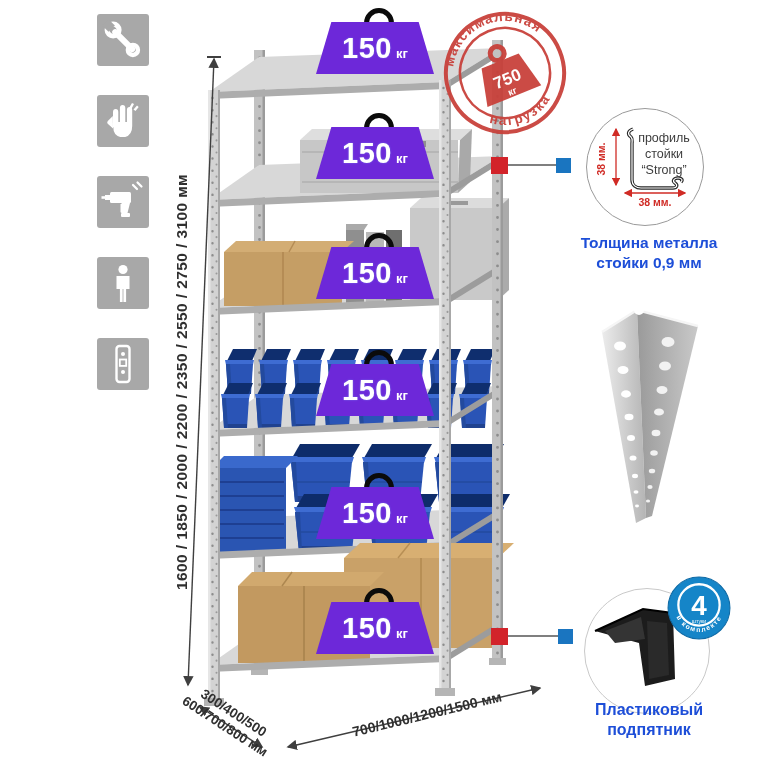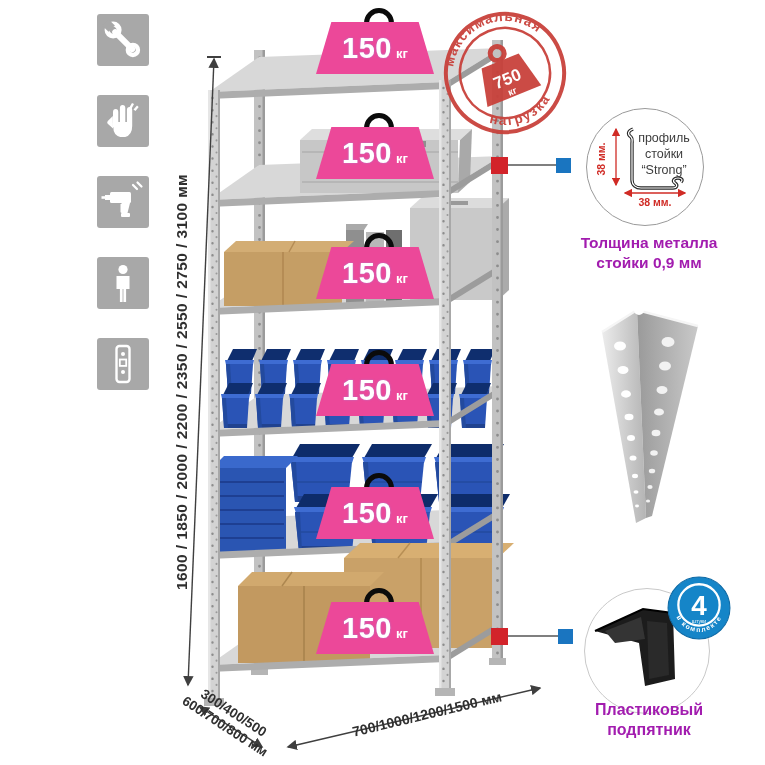--- a/index.html
+++ b/index.html
@@ -5,33 +5,33 @@
   html,body{margin:0;padding:0;background:#fff;}
   #page{position:relative;width:765px;height:765px;background:#ffffff;overflow:hidden;
         font-family:"Liberation Sans", sans-serif;}
   .abs{position:absolute;}
   
   .sq{position:absolute;left:97px;width:52px;height:52px;background:#a8a8a8;border-radius:3px;
       display:flex;align-items:center;justify-content:center;}
   
   .wbadge{position:absolute;left:316px;width:118px;height:52px;}
   .wring{position:absolute;left:48px;top:-14px;width:20px;height:20px;border:5px solid #0b0b0b;border-radius:50%;}
-  .wtrap{position:absolute;inset:0;background:#ec4899;clip-path:polygon(13% 0,87% 0,100% 100%,0 100%);
+  .wtrap{position:absolute;inset:0;background:#6d28d9;clip-path:polygon(13% 0,87% 0,100% 100%,0 100%);
          display:flex;align-items:center;justify-content:center;}
   .wval{color:#fff;font-size:29px;font-weight:800;letter-spacing:.5px;text-shadow:0 0 2px rgba(130,175,255,.55);}
   .wunit{color:#fff;font-size:13px;font-weight:700;margin-left:4px;margin-top:10px;}
   
   #stamp{position:absolute;left:440px;top:8px;transform:rotate(-22deg);opacity:.94;}
   
   .csq-red{position:absolute;width:17px;height:17px;background:#d2232a;}
   .csq-blue{position:absolute;width:15px;height:15px;background:#1a75c0;}
   
   #profile-circle{position:absolute;left:586px;top:108px;width:116px;height:116px;background:#fff;
       border:1.5px solid #9a9a9a;border-radius:50%;}
-  .caption{position:absolute;left:556px;width:186px;text-align:center;color:#a21caf;
+  .caption{position:absolute;left:556px;width:186px;text-align:center;color:#1d4ed8;
       font-size:15.5px;font-weight:700;line-height:1.28;}
   #foot-circle{position:absolute;left:584px;top:588px;width:124px;height:124px;background:#fff;
       border:1px solid #c9c9c9;border-radius:50%;overflow:hidden;}
   
   .dimtext{position:absolute;color:#2f2f2f;font-weight:700;white-space:nowrap;}
   #dim-heights{left:-117px;top:372px;width:600px;height:20px;text-align:center;
       transform:rotate(-90deg);font-size:15.5px;letter-spacing:.4px;}
   #dim-depth{left:140px;top:704px;width:178px;text-align:center;transform:rotate(33deg);
       font-size:13.5px;line-height:1.2;}
   #dim-width{left:303px;top:706px;width:248px;text-align:center;transform:rotate(-13.5deg);font-size:14px;}

